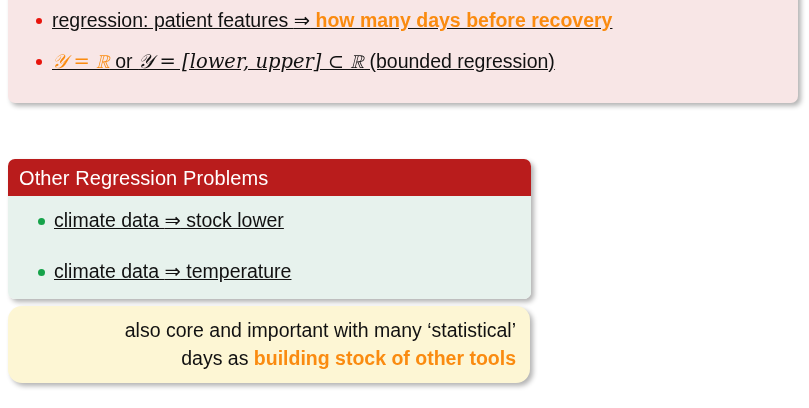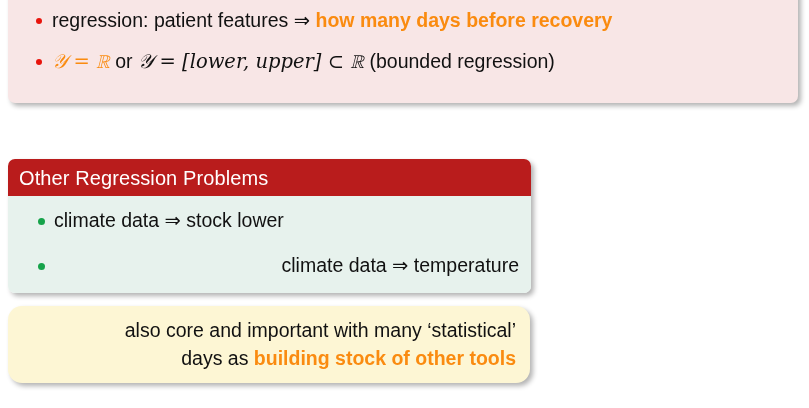--- a/index.html
+++ b/index.html
@@ -84,20 +84,21 @@
     margin: 0;
     padding: 0;
   }
   ul.bullets > li {
     position: relative;
     padding-left: 30px;
     font-size: 19.5px;
     line-height: 29px;
     color: #111111;
     margin: 0;
+    text-decoration: underline;
   }
   ul.bullets > li + li {
     margin-top: 12px;
   }
   ul.bullets > li .dot {
     position: absolute;
     left: 14px;
     top: 12px;
     width: 6px;
     height: 6px;
@@ -109,21 +110,21 @@
     font-size: 19.5px;
     line-height: 31px;
   }
   .block-green ul.bullets > li .dot {
     background: #16a34a;
     left: 18px;
     top: 13px;
     width: 7px;
     height: 7px;
   }
-  .block-green ul.bullets > li + li { margin-top: 14px; text-align: right; }
+  .block-green ul.bullets > li + li { margin-top: 20px; }
 
   
   .alert {
     color: #fa8b10;
     font-weight: bold;
   }
   .mathorange {
     color: #fa8b10;
     font-family: "DejaVu Serif", serif;
     font-style: italic;

